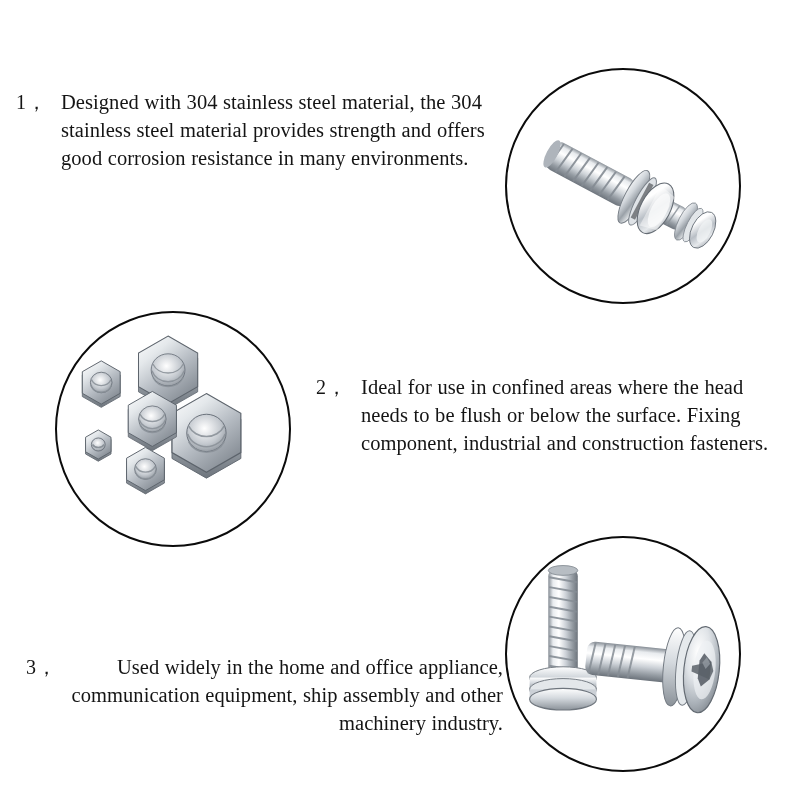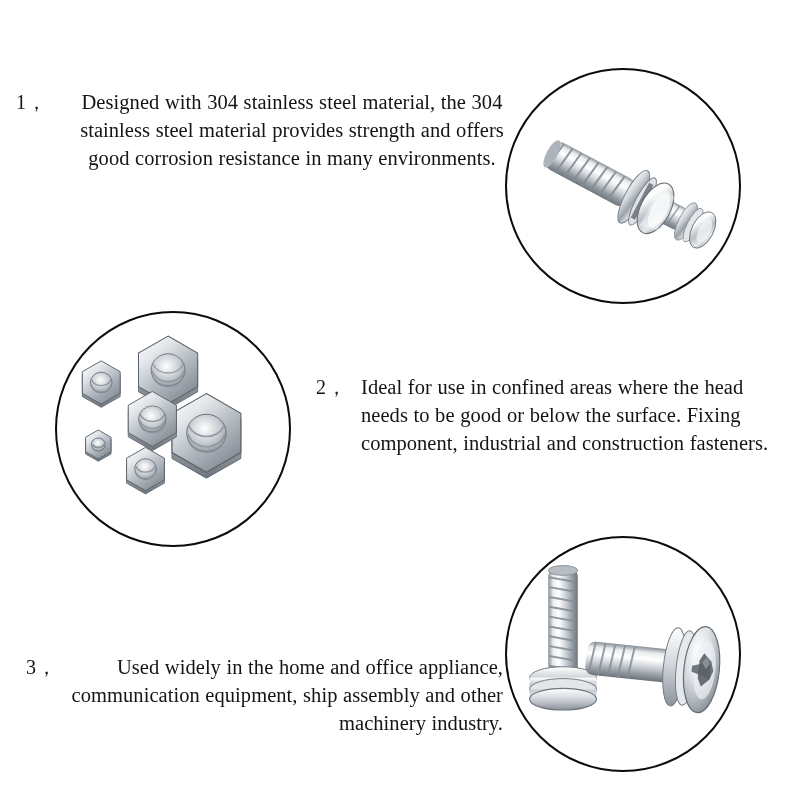--- a/index.html
+++ b/index.html
@@ -33,21 +33,21 @@
   }
   .feature .body {
     font-size: 20.5px;
     line-height: 28px;
     letter-spacing: 0.05px;
     word-spacing: 0.4px;
   }
 
   #feature-1 { left: 16px;  top: 88px;  width: 508px; }
   #feature-1 .marker { margin-right: 14px; }
-  #feature-1 .body   { width: 462px; text-align: center; }
+  #feature-1 .body   { width: 462px; }
 
   #feature-2 { left: 316px; top: 373px; width: 476px; }
   #feature-2 .marker { margin-right: 14px; }
   #feature-2 .body   { width: 432px; }
 
   #feature-3 { left: 26px;  top: 653px; width: 478px; }
   #feature-3 .marker { margin-right: 14px; }
   #feature-3 .body   { width: 432px; text-align: right; }
 
   
@@ -70,21 +70,21 @@
 
 <div id="page">
 
   <div class="feature" id="feature-1">
     <span class="marker">1，</span>
     <span class="body">Designed with 304 stainless steel material, the 304 stainless steel material provides strength and offers good corrosion resistance in many environments.</span>
   </div>
 
   <div class="feature" id="feature-2">
     <span class="marker">2，</span>
-    <span class="body">Ideal for use in confined areas where the head needs to be good or below the surface. Fixing component, industrial and construction fasteners.</span>
+    <span class="body">Ideal for use in confined areas where the head needs to be flush or below the surface. Fixing component, industrial and construction fasteners.</span>
   </div>
 
   <div class="feature" id="feature-3">
     <span class="marker">3，</span>
     <span class="body">Used widely in the home and office appliance, communication equipment, ship assembly and other machinery industry.</span>
   </div>
 
   <div class="photo-circle" id="circle-screws-washers">
     <svg viewBox="0 0 236 236" xmlns="http://www.w3.org/2000/svg">
       <defs>

